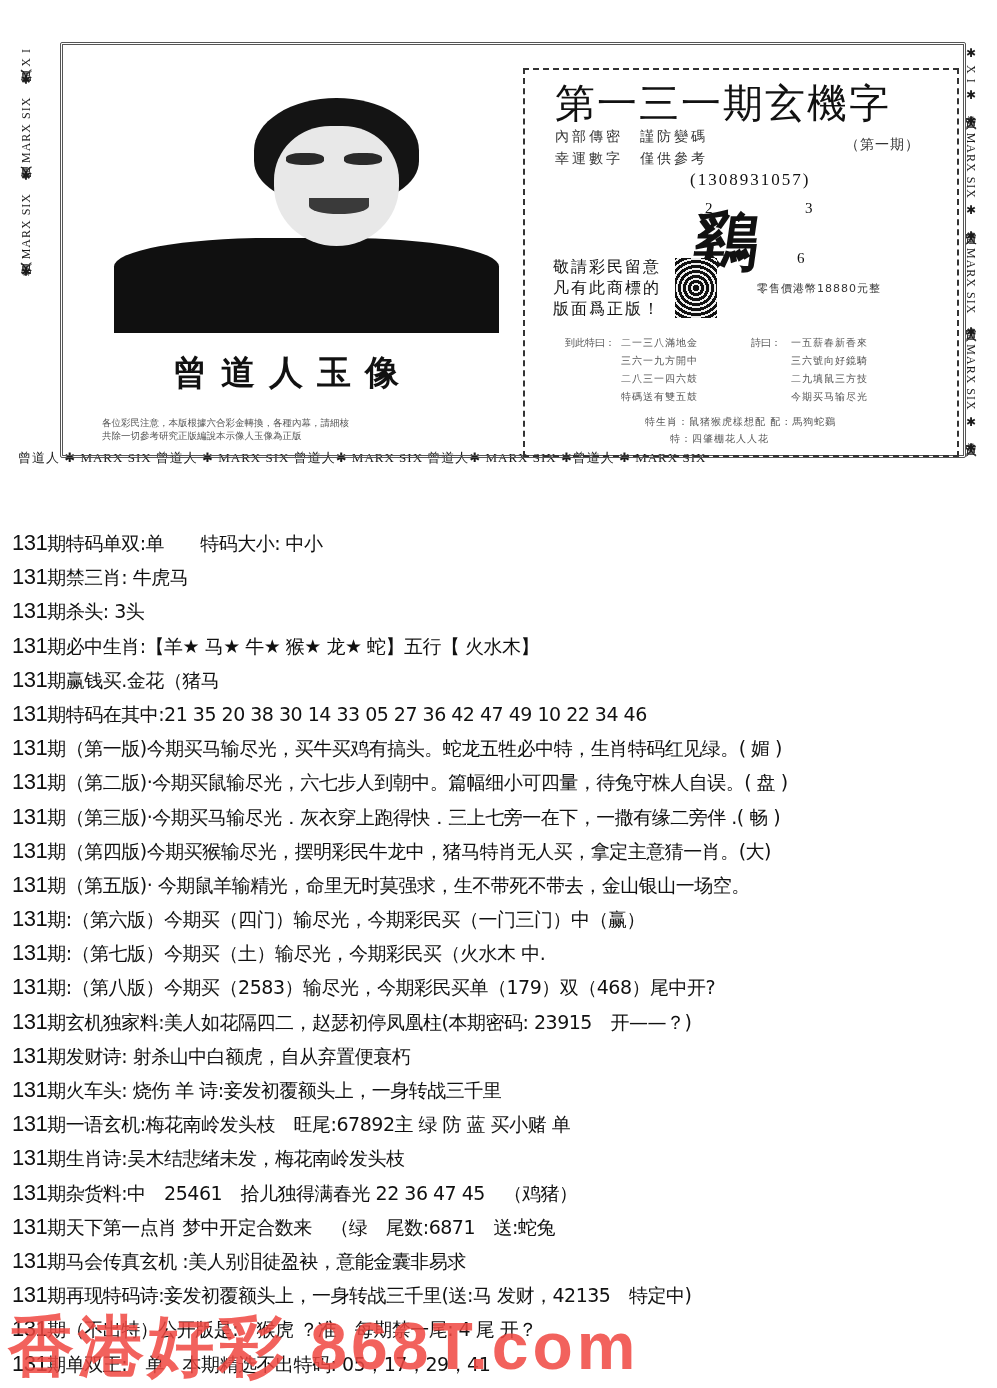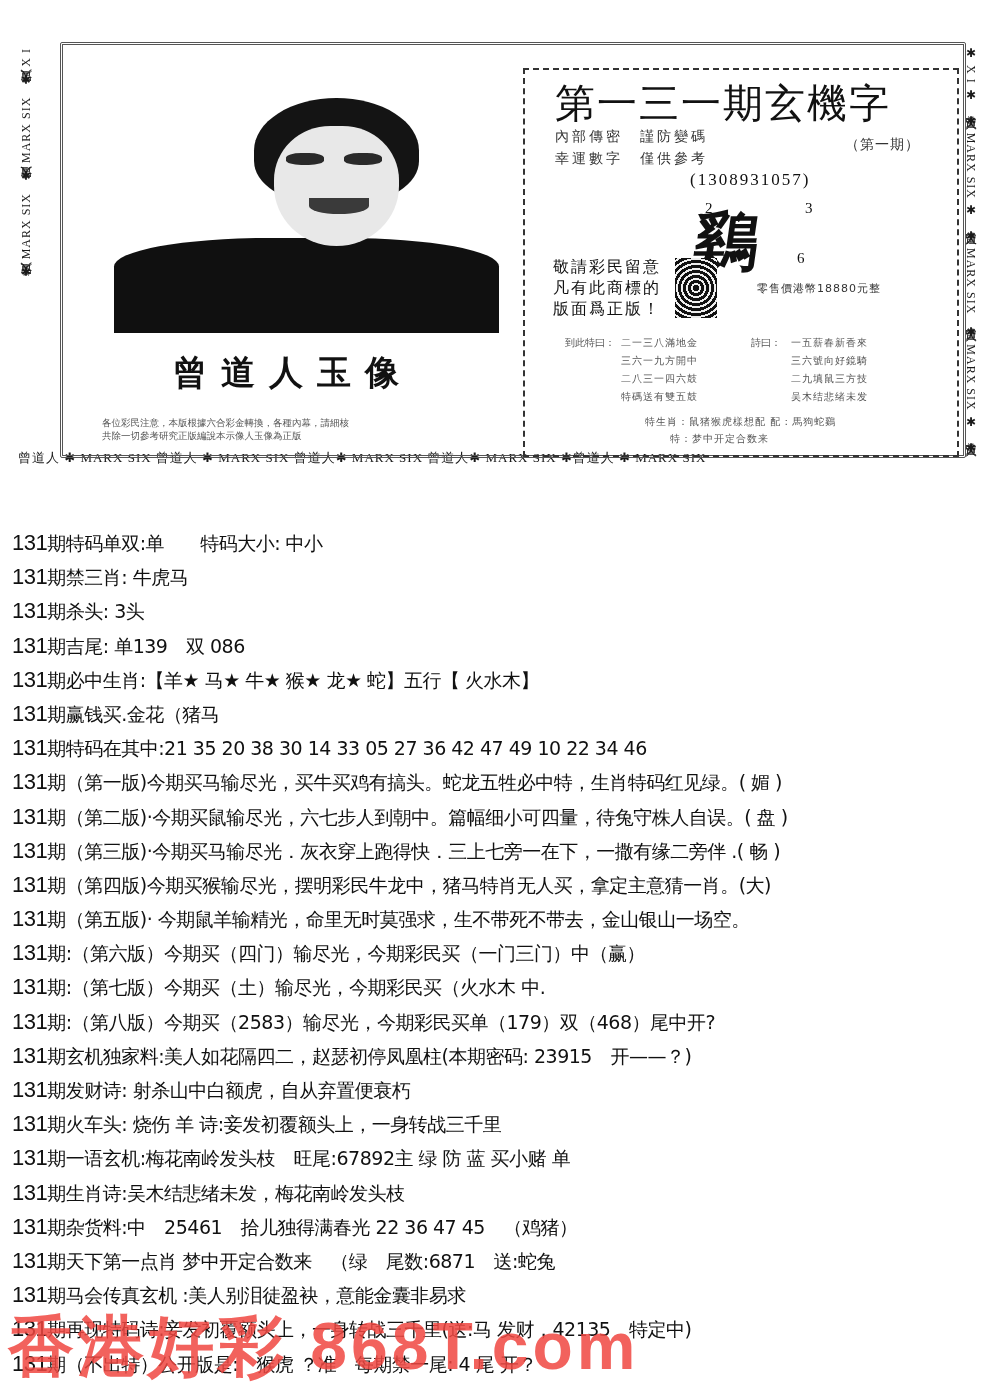--- a/index.html
+++ b/index.html
@@ -132,33 +132,32 @@
       <div class="poem-row">
         <span class="lbl"></span>
         <span class="c1">二八三一四六鼓</span>
         <span class="lbl2"></span>
         <span class="c2">二九填鼠三方技</span>
       </div>
       <div class="poem-row">
         <span class="lbl"></span>
         <span class="c1">特碼送有雙五鼓</span>
         <span class="lbl2"></span>
-        <span class="c2">吴木结悲绪未发</span>
+        <span class="c2">今期买马输尽光</span>
       </div>
     </div>
     <div class="footer1">特生肖：鼠猪猴虎樣想配 配：馬狗蛇鷄</div>
-    <div class="footer2">特：梦中开定合数来</div>
+    <div class="footer2">特：四肇棚花人人花</div>
   </div>
 </div>
 
 <div class="tips">
   <div class="tip"><span class="prefix">131</span><span class="body">期特码单双:单</span><span class="gap"></span><span class="body">特码大小: 中小</span></div>
   <div class="tip"><span class="prefix">131</span><span class="body">期禁三肖: 牛虎马</span></div>
   <div class="tip"><span class="prefix">131</span><span class="body">期杀头: 3头</span></div>
-  <div class="tip"><span class="prefix">131</span><span class="body">期吉尾: 单139　双 086</span></div>
   <div class="tip"><span class="prefix">131</span><span class="body">期必中生肖:【羊★ 马★ 牛★ 猴★ 龙★ 蛇】五行【 火水木】</span></div>
   <div class="tip"><span class="prefix">131</span><span class="body">期赢钱买.金花（猪马</span></div>
   <div class="tip"><span class="prefix">131</span><span class="body">期特码在其中:21 35 20 38 30 14 33 05 27 36 42 47 49 10 22 34 46</span></div>
   <div class="tip"><span class="prefix">131</span><span class="body">期（第一版)今期买马输尽光，买牛买鸡有搞头。蛇龙五牲必中特，生肖特码红见绿。( 媚 )</span></div>
   <div class="tip"><span class="prefix">131</span><span class="body">期（第二版)·今期买鼠输尽光，六七步人到朝中。篇幅细小可四量，待兔守株人自误。( 盘 )</span></div>
   <div class="tip"><span class="prefix">131</span><span class="body">期（第三版)·今期买马输尽光．灰衣穿上跑得快．三上七旁一在下，一撒有缘二旁伴 .( 畅 )</span></div>
   <div class="tip"><span class="prefix">131</span><span class="body">期（第四版)今期买猴输尽光，摆明彩民牛龙中，猪马特肖无人买，拿定主意猜一肖。(大)</span></div>
   <div class="tip"><span class="prefix">131</span><span class="body">期（第五版)· 今期鼠羊输精光，命里无时莫强求，生不带死不带去，金山银山一场空。</span></div>
   <div class="tip"><span class="prefix">131</span><span class="body">期:（第六版）今期买（四门）输尽光，今期彩民买（一门三门）中（赢）</span></div>
   <div class="tip"><span class="prefix">131</span><span class="body">期:（第七版）今期买（土）输尽光，今期彩民买（火水木 中.</span></div>

